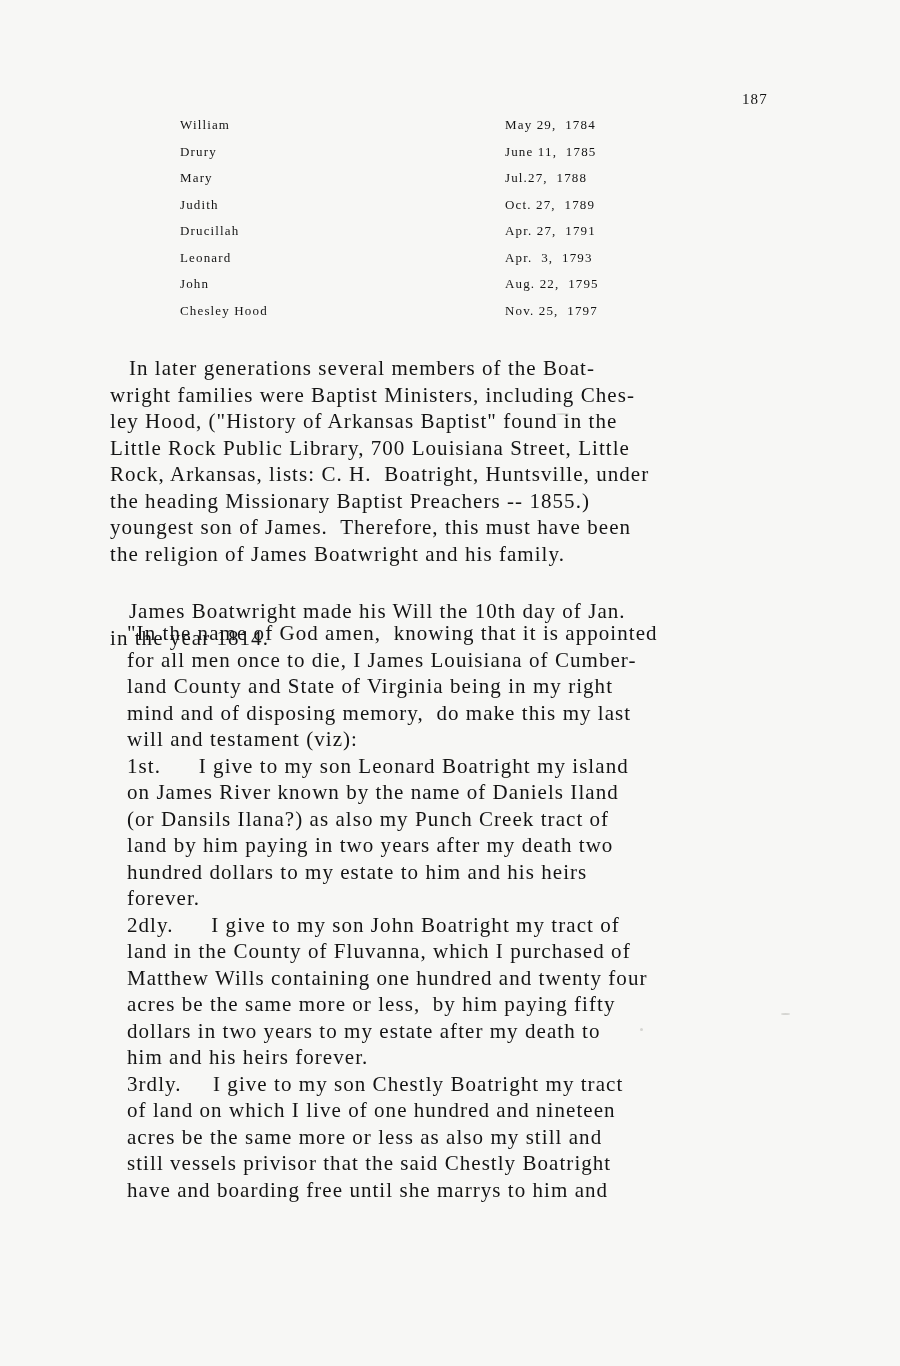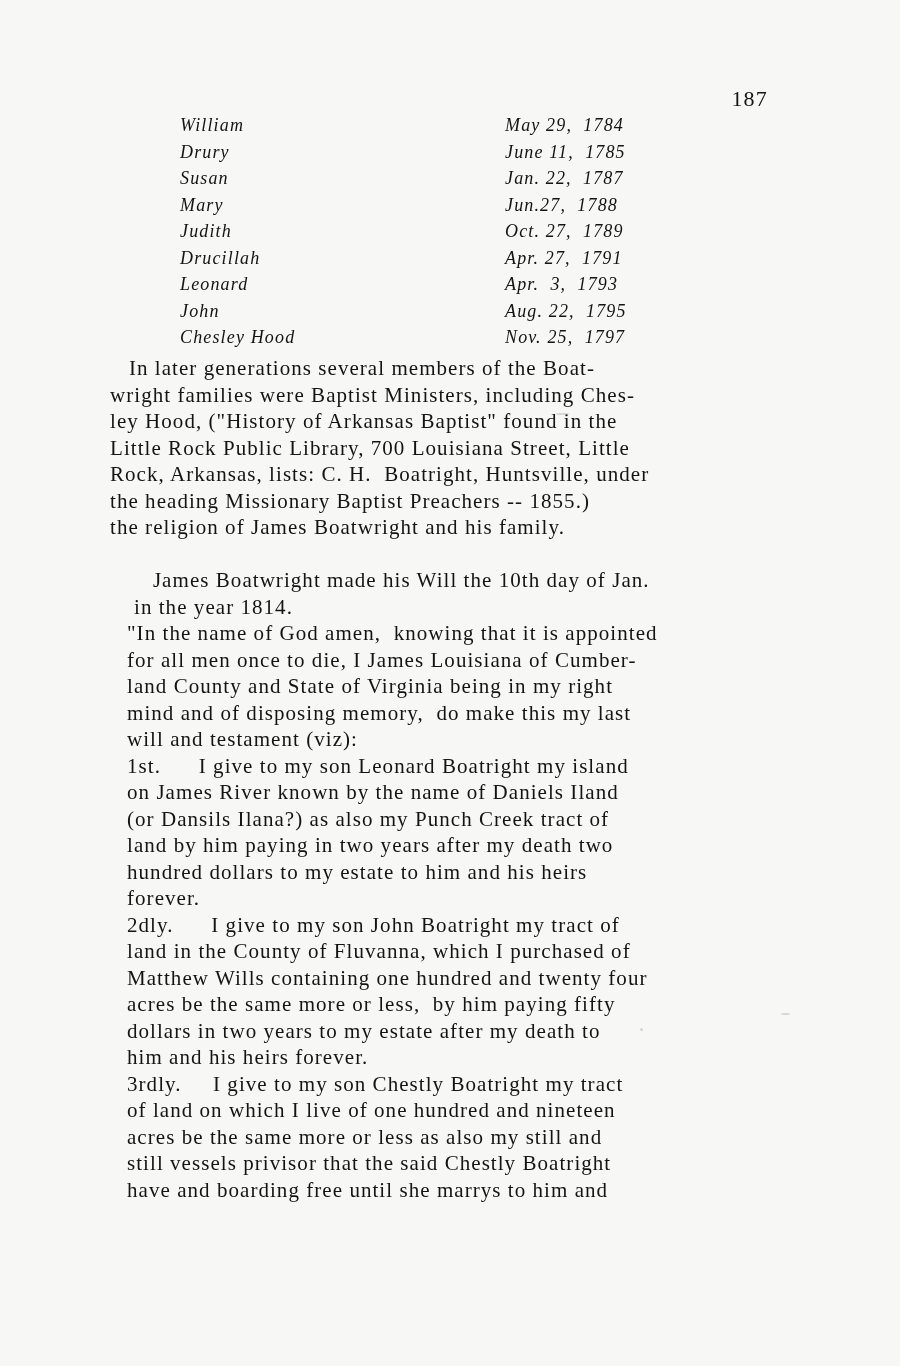--- a/index.html
+++ b/index.html
@@ -24,57 +24,56 @@
     box-sizing: border-box;
   }
 
   
   .page-number {
     position: absolute;
     top: 86px;
     left: 0;
     width: 768px;
     text-align: right;
-    font-size: 22px;
+    font-size: 15px;
     letter-spacing: 1.2px;
     line-height: 26px;
   }
 
   
   .roster {
     position: absolute;
     top: 112px;
     left: 180px;
     width: 620px;
   }
   .roster-row {
     display: flex;
     height: 26.5px;
     line-height: 26.5px;
-    font-size: 18px;
+    font-size: 13px;
     letter-spacing: 1.15px;
     white-space: pre;
-    font-style: italic;
   }
   .roster-name {
     width: 325px;
     flex: 0 0 325px;
   }
   .roster-date {
     flex: 1 1 auto;
   }
 
   
   .body-block {
     position: absolute;
     left: 110px;
     width: 700px;
   }
   .body-block.para1 { top: 355px; }
-  .body-block.para2 { top: 567px; margin-left: 24px; }
+  .body-block.para2 { top: 598px; }
 
   .will-block {
     position: absolute;
     left: 127px;
     top: 620px;
     width: 690px;
   }
 
   .line {
     height: 26.5px;
@@ -95,36 +94,36 @@
 </head>
 <body>
 
 <div class="page">
 
   <div class="page-number">187</div>
 
   <div class="roster">
       <div class="roster-row"><span class="roster-name">William</span><span class="roster-date">May 29,  1784</span></div>
       <div class="roster-row"><span class="roster-name">Drury</span><span class="roster-date">June 11,  1785</span></div>
-      <div class="roster-row"><span class="roster-name">Susan</span><span class="roster-date">Jan. 22,  1787</span></div>
-      <div class="roster-row"><span class="roster-name">Mary</span><span class="roster-date">Jun.27,  1788</span></div>
+      <div class="roster-row"><span class="roster-name">Mary</span><span class="roster-date">Jul.27,  1788</span></div>
       <div class="roster-row"><span class="roster-name">Judith</span><span class="roster-date">Oct. 27,  1789</span></div>
       <div class="roster-row"><span class="roster-name">Drucillah</span><span class="roster-date">Apr. 27,  1791</span></div>
       <div class="roster-row"><span class="roster-name">Leonard</span><span class="roster-date">Apr.  3,  1793</span></div>
       <div class="roster-row"><span class="roster-name">John</span><span class="roster-date">Aug. 22,  1795</span></div>
       <div class="roster-row"><span class="roster-name">Chesley Hood</span><span class="roster-date">Nov. 25,  1797</span></div>
     </div>
 
   <div class="body-block para1">
       <div class="line">   In later generations several members of the Boat-</div>
       <div class="line">wright families were Baptist Ministers, including Ches-</div>
       <div class="line">ley Hood, ("History of Arkansas Baptist" found in the</div>
       <div class="line">Little Rock Public Library, 700 Louisiana Street, Little</div>
       <div class="line">Rock, Arkansas, lists: C. H.  Boatright, Huntsville, under</div>
       <div class="line">the heading Missionary Baptist Preachers -- 1855.)</div>
+      <div class="line">youngest son of James.  Therefore, this must have been</div>
       <div class="line">the religion of James Boatwright and his family.</div>
     </div>
 
   <div class="body-block para2">
       <div class="line">   James Boatwright made his Will the 10th day of Jan.</div>
       <div class="line">in the year 1814.</div>
     </div>
 
   <div class="will-block">
       <div class="line">"In the name of God amen,  knowing that it is appointed</div>

